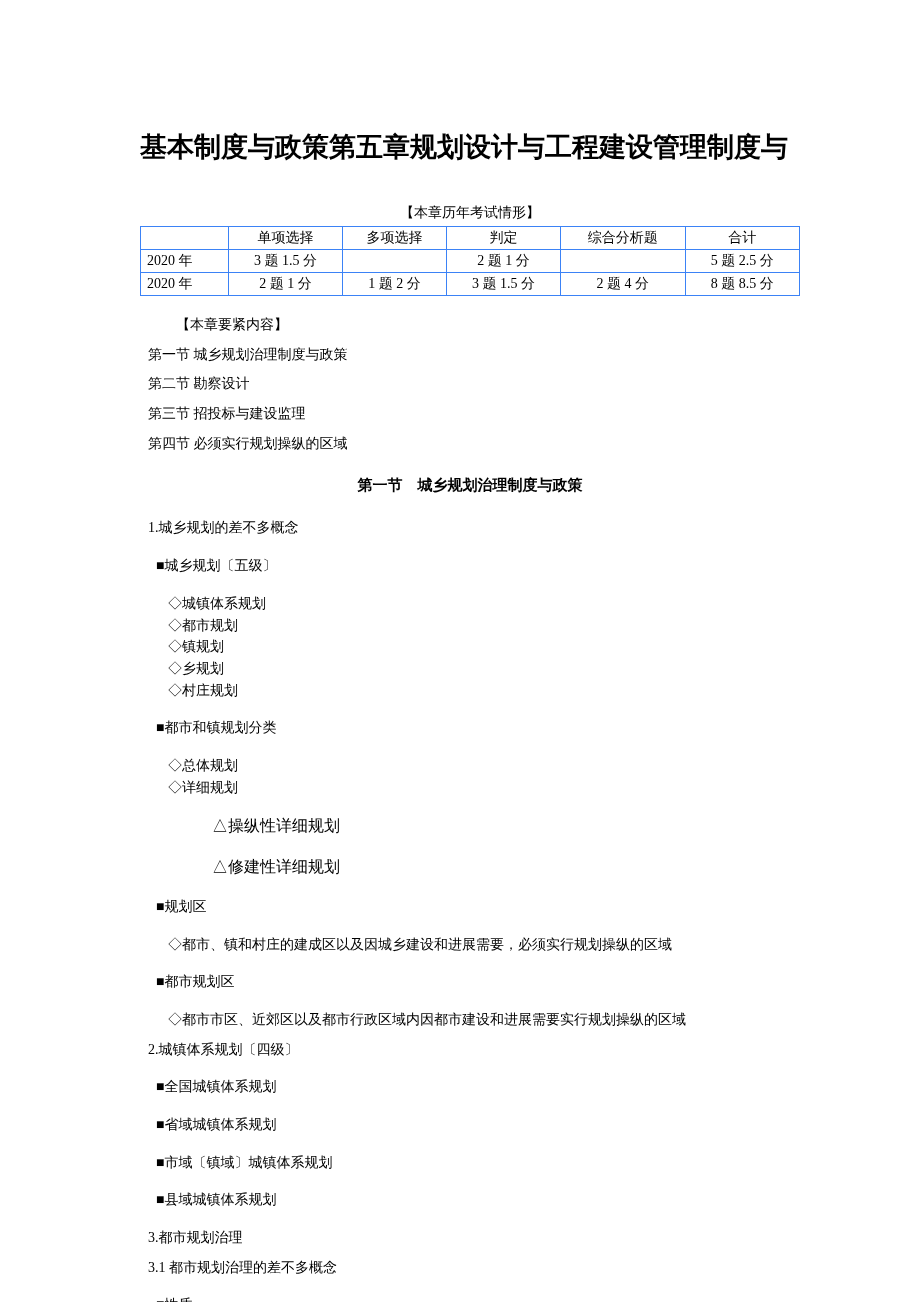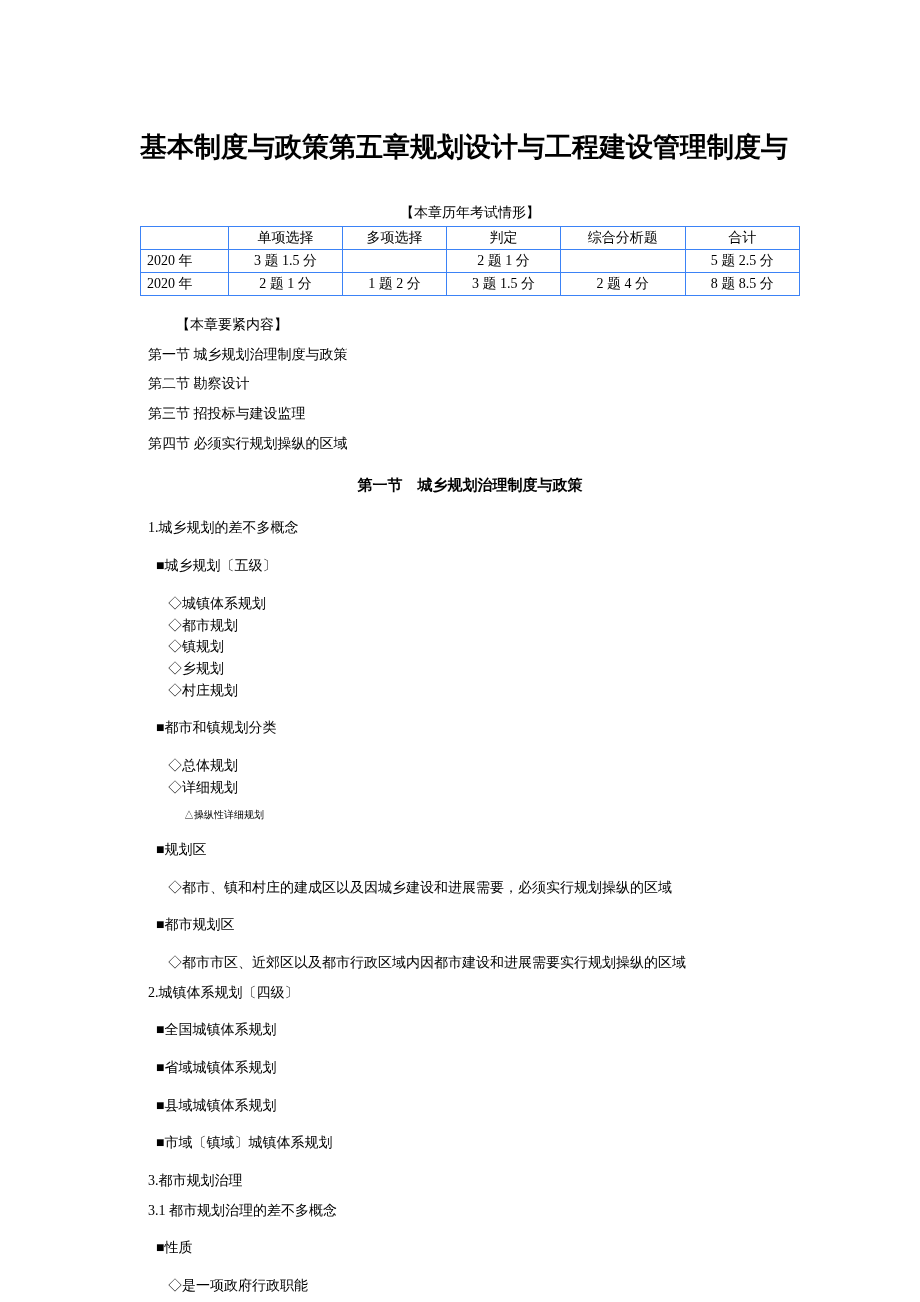--- a/index.html
+++ b/index.html
@@ -54,23 +54,23 @@
   }
   .bullet-sq::before { content: "■"; }
   .bullet-dia {
     font-size: 14px;
     line-height: 1.55;
     margin: 0;
     padding-left: 2em;
   }
   .bullet-dia::before { content: "◇"; }
   .bullet-tri {
-    font-size: 10px;
+    font-size: 16px;
     line-height: 1.55;
-    margin: 9px;
+    margin: 16px;
     padding-left: 3.5em;
   }
   .bullet-tri::before { content: "△"; }
   .section-title {
     font-family: "SimHei", "黑体", sans-serif;
     font-size: 15px;
     font-weight: bold;
     text-align: center;
     margin: 22px 0 22px 0;
   }
@@ -125,28 +125,29 @@
   <p class="bullet-sq"><span>城乡规划〔五级〕</span></p>
   <p class="bullet-dia"><span>城镇体系规划</span></p>
   <p class="bullet-dia"><span>都市规划</span></p>
   <p class="bullet-dia"><span>镇规划</span></p>
   <p class="bullet-dia"><span>乡规划</span></p>
   <p class="bullet-dia"><span>村庄规划</span></p>
   <p class="bullet-sq"><span>都市和镇规划分类</span></p>
   <p class="bullet-dia"><span>总体规划</span></p>
   <p class="bullet-dia"><span>详细规划</span></p>
   <p class="bullet-tri"><span>操纵性详细规划</span></p>
+  <p class="bullet-tri"><span>修建性详细规划</span></p>
   <p class="bullet-sq"><span>规划区</span></p>
   <p class="bullet-dia"><span>都市、镇和村庄的建成区以及因城乡建设和进展需要，必须实行规划操纵的区域</span></p>
   <p class="bullet-sq"><span>都市规划区</span></p>
   <p class="bullet-dia"><span>都市市区、近郊区以及都市行政区域内因都市建设和进展需要实行规划操纵的区域</span></p>
   <p class="para">2.城镇体系规划〔四级〕</p>
   <p class="bullet-sq"><span>全国城镇体系规划</span></p>
   <p class="bullet-sq"><span>省域城镇体系规划</span></p>
+  <p class="bullet-sq"><span>市域〔镇域〕城镇体系规划</span></p>
   <p class="bullet-sq"><span>县域城镇体系规划</span></p>
-  <p class="bullet-sq"><span>市域〔镇域〕城镇体系规划</span></p>
   <p class="para">3.都市规划治理</p>
   <p class="para">3.1  都市规划治理的差不多概念</p>
   <p class="bullet-sq"><span>性质</span></p>
   <p class="bullet-dia"><span>是一项政府行政职能</span></p>
   <p class="bullet-sq"><span>内容</span></p>
 
 </div>
 
 </body></html>

